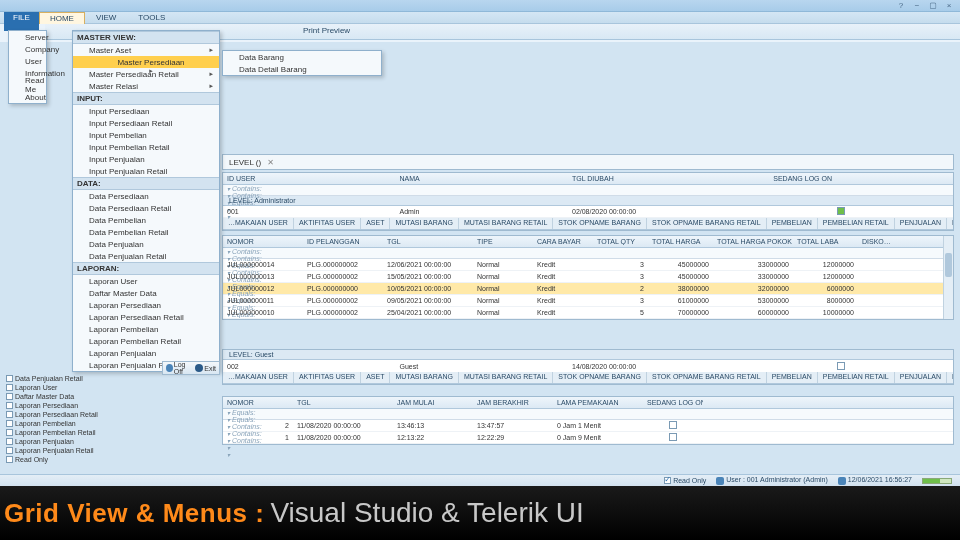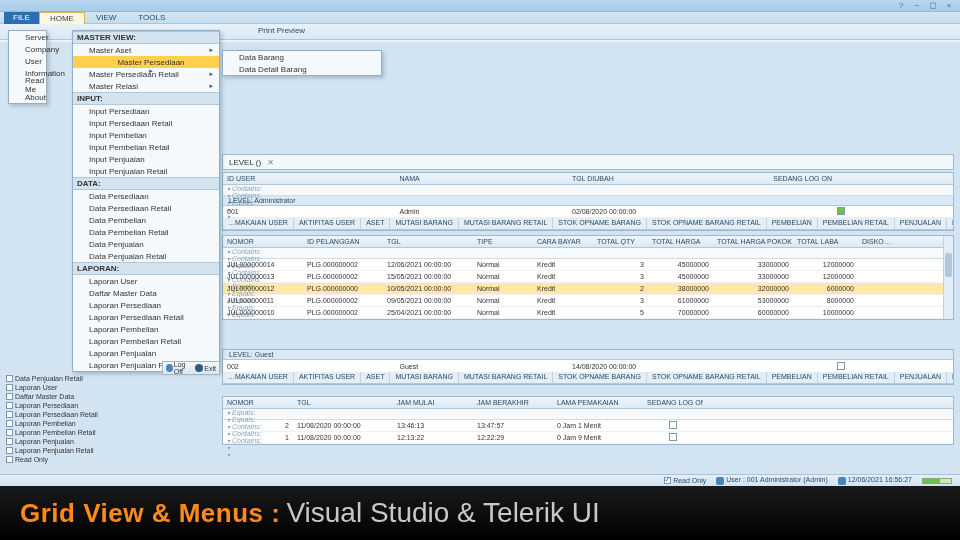--- a/index.html
+++ b/index.html
@@ -12,21 +12,21 @@
 .titlebar .win-icons { position: absolute; right: 4px; top: 0; display: flex; gap: 2px; }
 .titlebar .win-icons span { width: 14px; height: 10px; display: inline-flex; align-items: center; justify-content: center; color: #4a6a88; font-size: 8px; cursor: pointer; }
 
 
 .tabs { height: 12px; background: linear-gradient(#d4e6f4,#c5dced); display: flex; align-items: center; padding-left: 4px; border-bottom: 1px solid #a8c5dc; }
 .tab { padding: 1px 10px; font-size: 8px; color: #2a4a66; cursor: pointer; border: 1px solid transparent; }
 .tab.file { background: #2a6fb0; color: #fff; font-weight: normal; padding: 8px 8px; }
 .tab.active { background: #fff6e0; border: 1px solid #d8b060; border-bottom: none; }
 
 
-.ribbon { height: 16px; background: linear-gradient(#e8f1f9,#d8e8f4); border-bottom: 1px solid #a8c5dc; position: relative; }
+.ribbon { height: 16px; background: linear-gradient(#e8f1f9,#d8e8f4); border-bottom: 1px solid #a8c5dc; position: relative; margin-left: 45px; }
 .ribbon .grp { position: absolute; left: 258px; top: 2px; font-size: 8px; color: #2a4a66; }
 
 
 .workspace { position: absolute; left: 0; right: 0; top: 42px; bottom: 12px; background: #d2e4f2; }
 
 
 .tree { position: absolute; left: 4px; top: 332px; width: 96px; }
 .tree .node { display: flex; align-items: center; gap: 2px; padding: 0 2px; font-size: 7px; color: #333; height: 9px; }
 .tree .chk { width: 7px; height: 7px; border: 1px solid #7a9ab4; background: #fff; }
 
@@ -85,21 +85,21 @@
 .status .chk { width:7px; height:7px; border:1px solid #7a9ab4; background:#fff; display:inline-block; vertical-align:middle; margin-right:2px; position:relative;}
 .status .chk::after{content:"✓"; position:absolute; left:-1px; top:-3px; font-size:8px; color:#2a6fb0;}
 .status .ico { width:8px; height:8px; background:#4a84b8; border-radius:2px; display:inline-block; vertical-align:middle; margin-right:2px;}
 .status .bar { width:30px; height:6px; background:linear-gradient(90deg,#6fbf4a 60%,#d0e8c0 60%); border:1px solid #8aa878;}
 
 
 .sq { width:8px; height:8px; border:1px solid #7a9ab4; background:#fff; display:inline-block;}
 .sq.on { background:#6fbf4a;}
 
 
-.caption { position: absolute; left: 0; top: 486px; width: 960px; height: 54px; background: linear-gradient(#1a1a1a,#000); display: flex; align-items: center; padding: 0 20px; text-align: center; }
+.caption { position: absolute; left: 0; top: 486px; width: 960px; height: 54px; background: linear-gradient(#1a1a1a,#000); display: flex; align-items: center; padding: 0 4px; text-align: center; }
 .caption .t1 { color: #ff8a1a; font-size: 26px; font-weight: 600; letter-spacing: .5px; }
 .caption .t2 { color: #c8c8c8; font-size: 28px; font-weight: 300; margin-left: 6px; }
 
 .scrollbar-v { position:absolute; right:0; top:0; bottom:0; width:10px; background:#e4eef6; border-left:1px solid #c0d2e0;}
 .scrollbar-v .thumb { position:absolute; left:1px; right:1px; top:20%; height:30%; background:#b0c8dc; border-radius:2px;}
 </style>
 </head>
 <body>
 
 <div class="app">

